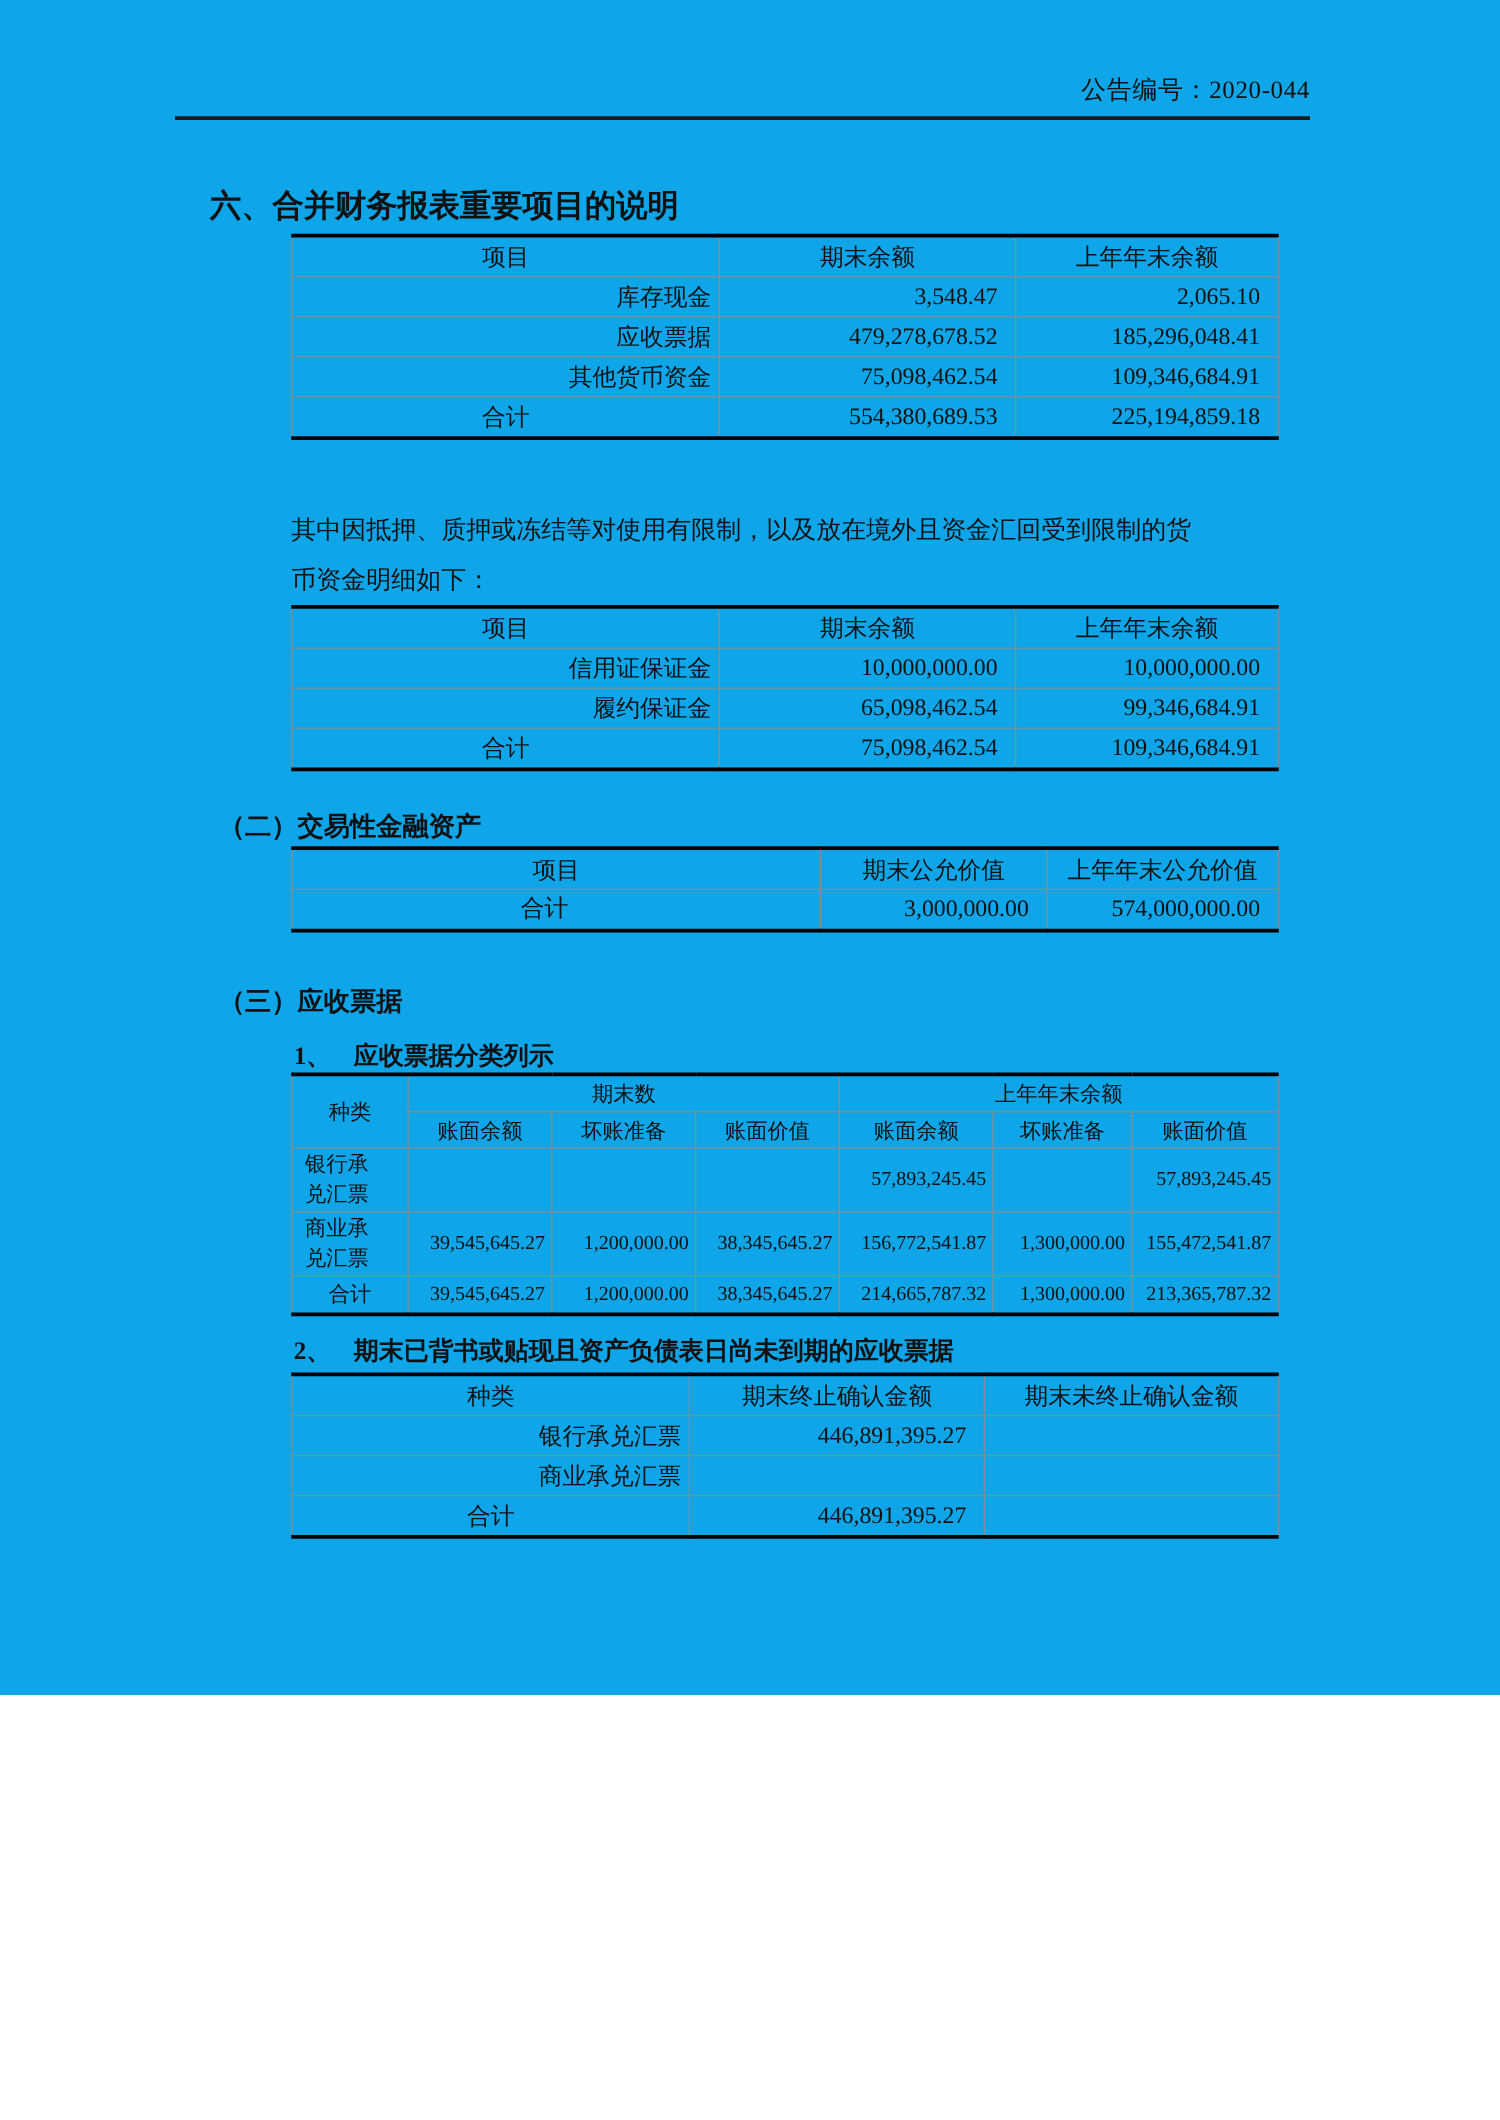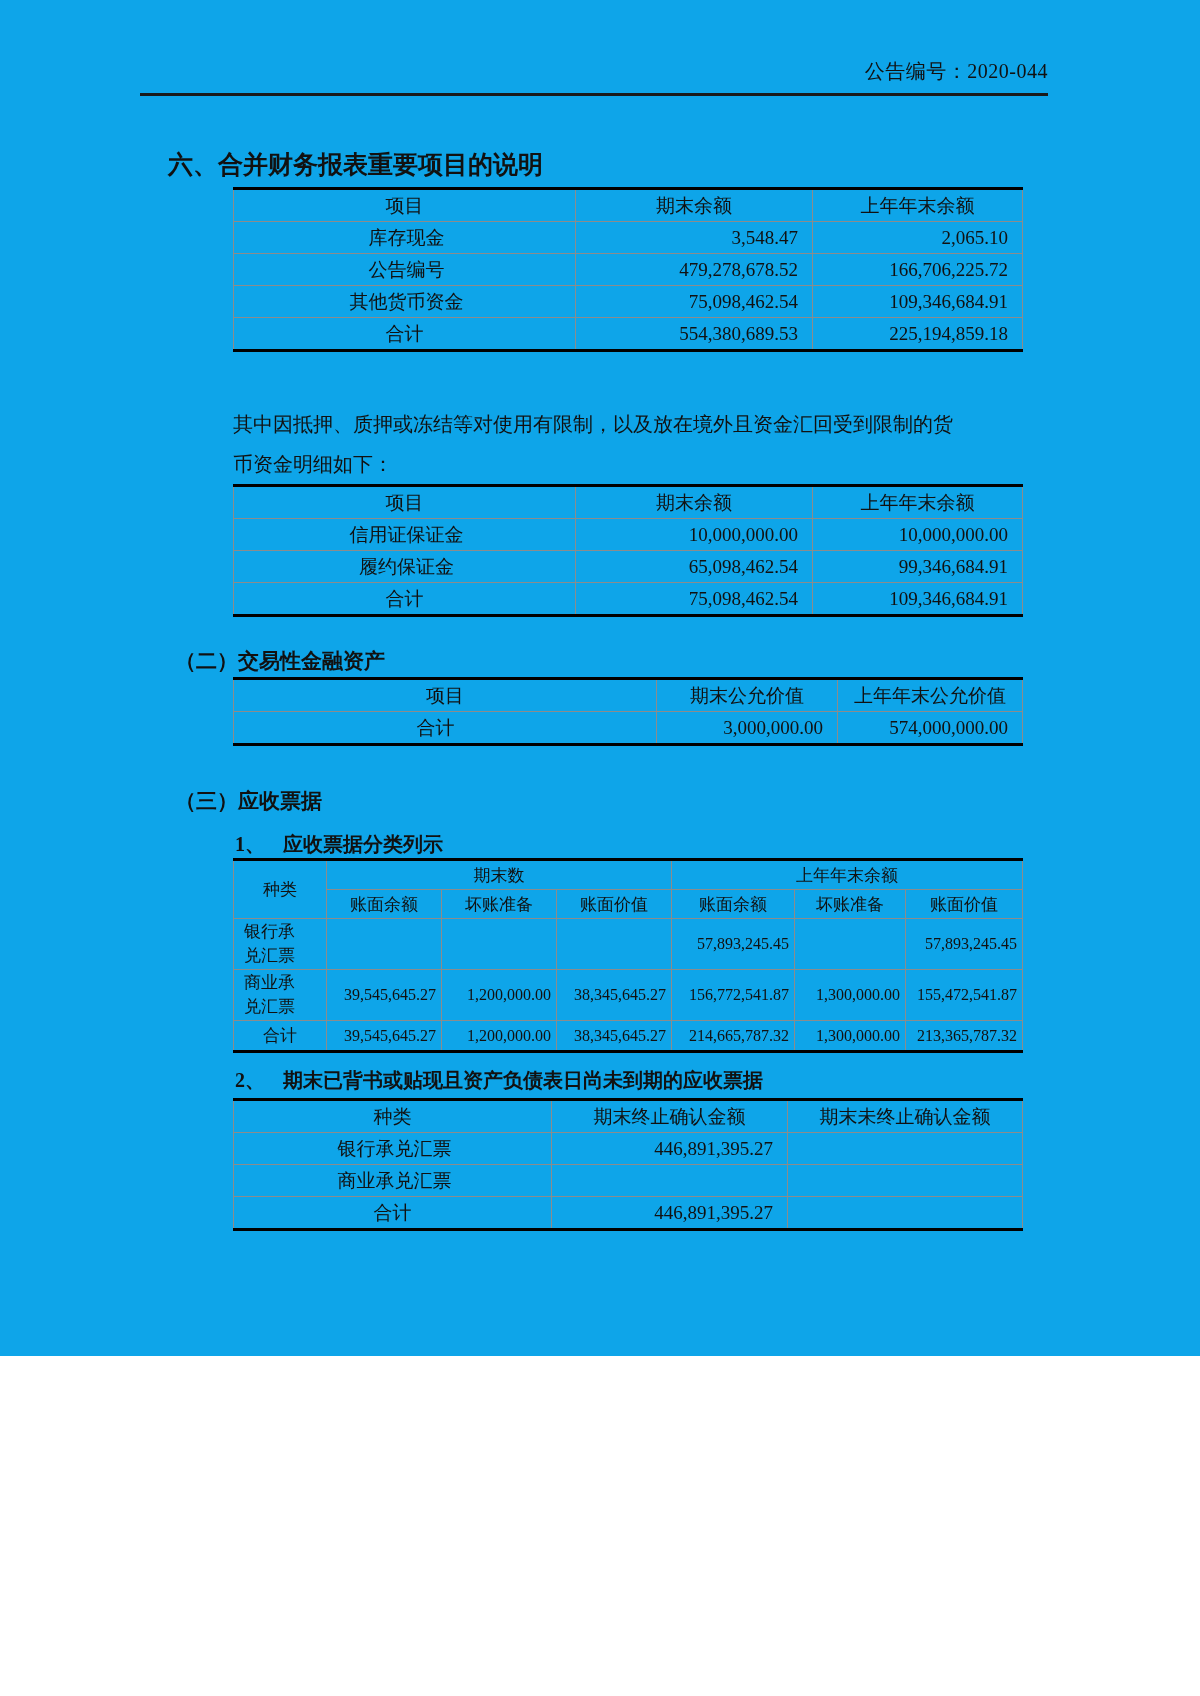--- a/index.html
+++ b/index.html
@@ -31,21 +31,21 @@
     table-layout: fixed;
     width: 789px;
     margin-left: 93px;
     border-top: 3px solid #000;
     border-bottom: 3px solid #000;
     font-size: 19px;
   }
   td, th { border: 1px solid #8c8c8c; padding: 2px 6px; vertical-align: middle; }
   th { font-weight: normal; text-align: center; height: 27px; }
   td { height: 27px; }
-  td.name { text-align: center; padding-left: 10px; }
+  td.name { text-align: right; padding-left: 10px; }
   td.num { text-align: right; padding-right: 14px; font-variant-numeric: tabular-nums; }
   tr.total td.name { text-align: center; padding-left: 6px; }
 
   .tbl-a { margin-top: 6px; }
   .tbl-b { margin-top: 0px; }
   .tbl-c { margin-top: 2px; }
   .tbl-c td.name { padding-right: 25px; line-height: 25px; }
   .tbl-e { margin-top: 4px; }
 
   .note { margin: 52px 0 0 93px; width: 815px; font-size: 20px; line-height: 40px; }
@@ -88,23 +88,23 @@
         <th>项目</th>
         <th>期末余额</th>
         <th>上年年末余额</th>
       </tr>
       <tr>
         <td class="name">库存现金</td>
         <td class="num">3,548.47</td>
         <td class="num">2,065.10</td>
       </tr>
       <tr>
-        <td class="name">公告编号</td>
+        <td class="name">应收票据</td>
         <td class="num">479,278,678.52</td>
-        <td class="num">166,706,225.72</td>
+        <td class="num">185,296,048.41</td>
       </tr>
       <tr>
         <td class="name">其他货币资金</td>
         <td class="num">75,098,462.54</td>
         <td class="num">109,346,684.91</td>
       </tr>
       <tr class="total">
         <td class="name">合计</td>
         <td class="num">554,380,689.53</td>
         <td class="num">225,194,859.18</td>

